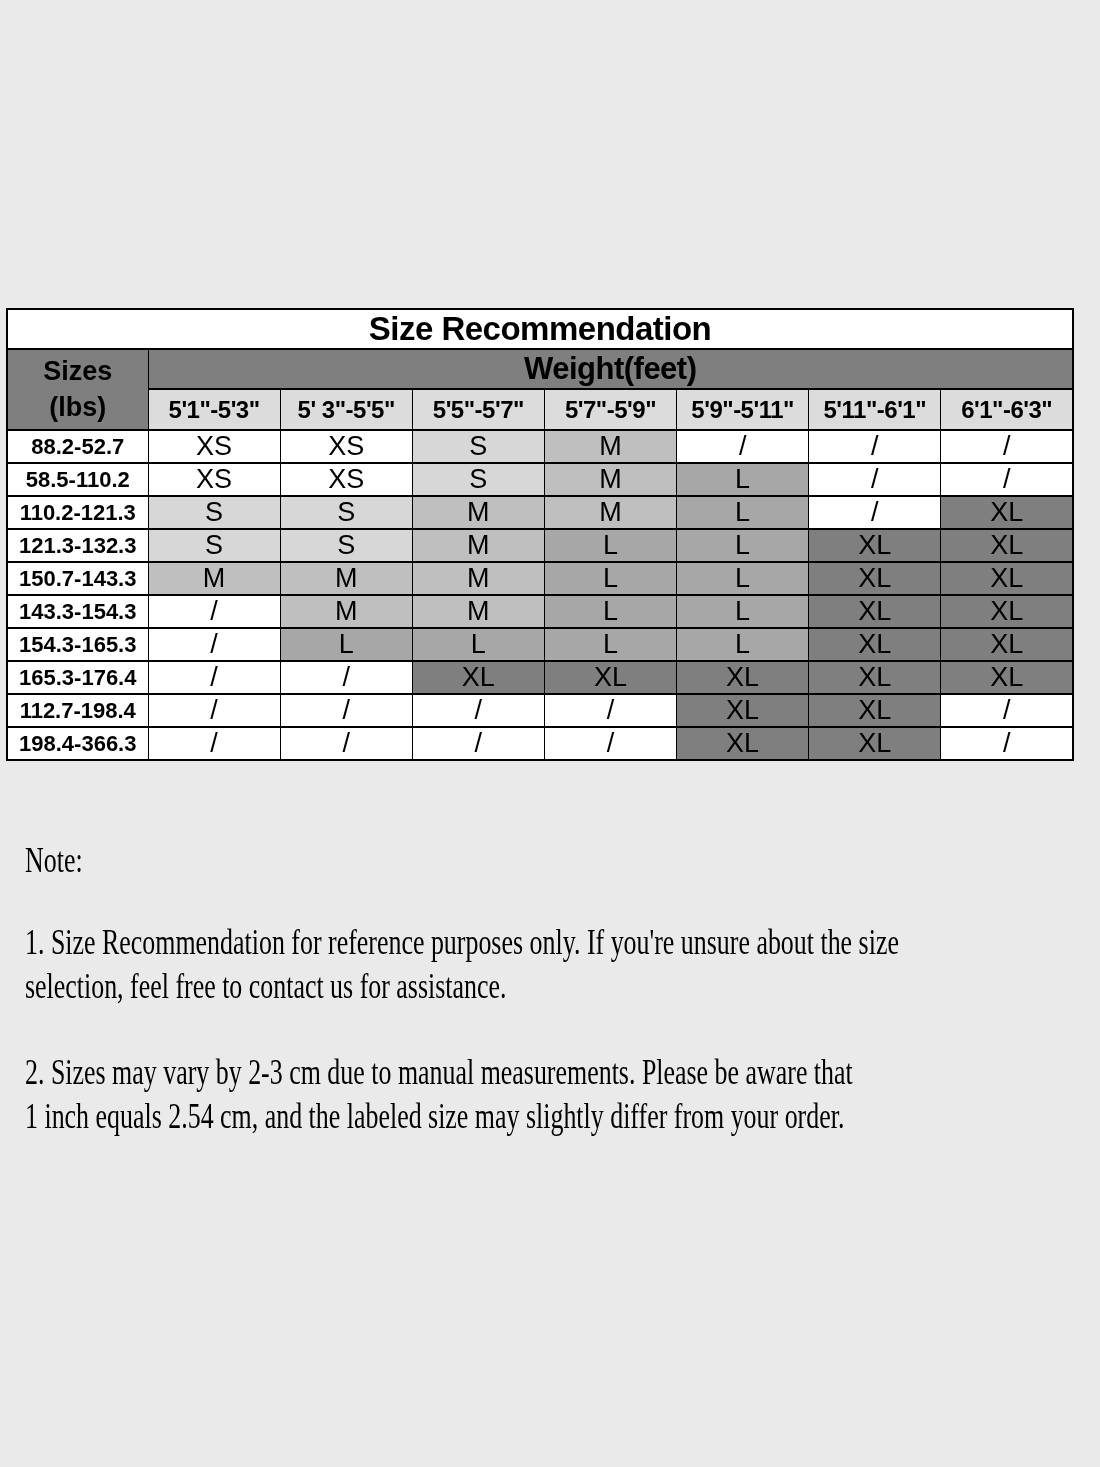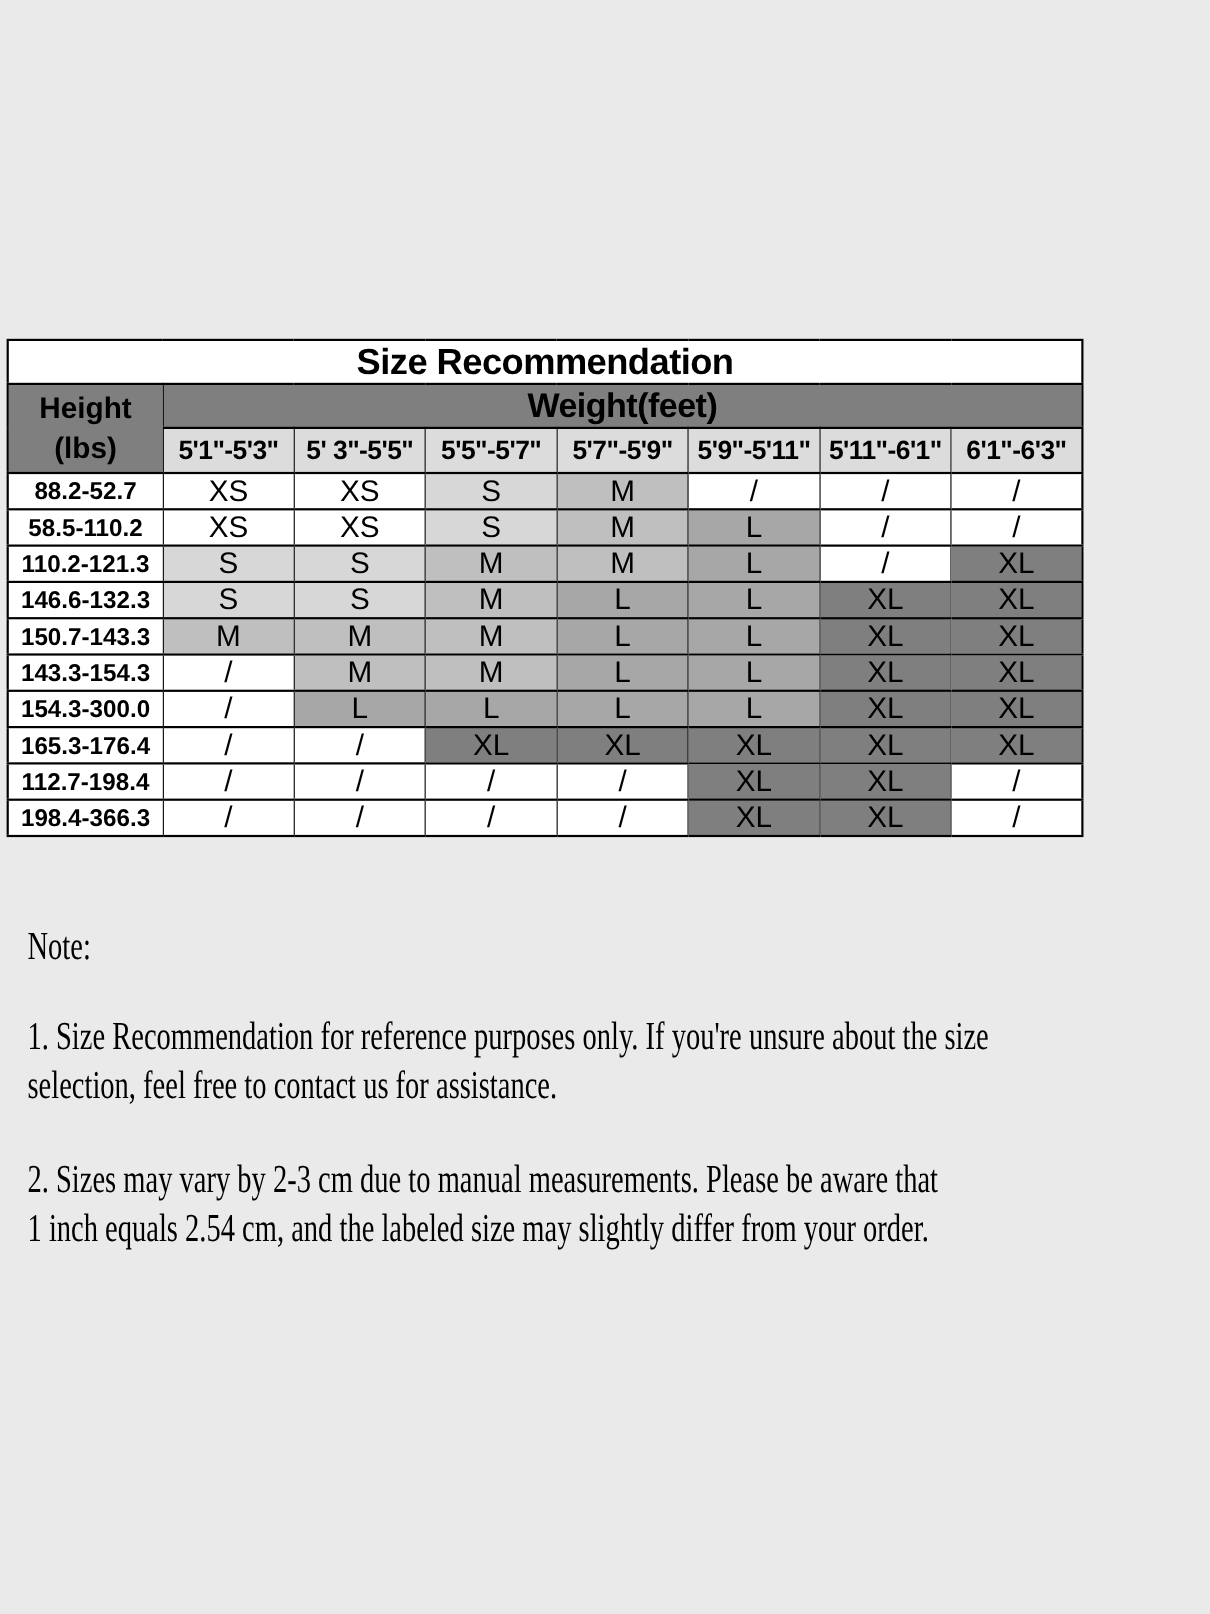--- a/index.html
+++ b/index.html
@@ -17,21 +17,21 @@
     width: 1100px;
     height: 1467px;
     background: #eaeaea;
   }
 
   
   table.size-table {
     position: absolute;
     left: 6px;
     top: 308px;
-    width: 979px;
+    width: 1068px;
     border-collapse: collapse;
     table-layout: fixed;
     background: #ffffff;
     border: 2px solid #000000;
     color: #000000;
   }
   table.size-table th,
   table.size-table td {
     border: 1px solid #000000;
     border-top-width: 2px;
@@ -119,21 +119,21 @@
         <col>
         <col>
         <col>
     </colgroup>
     <thead>
       <tr>
         <th class="table-title" colspan="8">Size Recommendation</th>
       </tr>
       <tr>
         <th class="weight-hdr" rowspan="2">
-          <span>Height</span><br>
+          <span>Sizes</span><br>
           <span>(lbs)</span>
         </th>
         <th class="height-hdr" colspan="7">Weight(feet)</th>
       </tr>
       <tr class="colhdr-row" id="height-range-row">
           <th>5'1"-5'3"</th>
           <th>5' 3"-5'5"</th>
           <th>5'5"-5'7"</th>
           <th>5'7"-5'9"</th>
           <th>5'9"-5'11"</th>
@@ -166,21 +166,21 @@
           <td class="weight-cell">110.2-121.3</td>
           <td class="size-cell" style="background: rgb(215, 215, 215);">S</td>
           <td class="size-cell" style="background: rgb(215, 215, 215);">S</td>
           <td class="size-cell" style="background: rgb(191, 191, 191);">M</td>
           <td class="size-cell" style="background: rgb(191, 191, 191);">M</td>
           <td class="size-cell" style="background: rgb(167, 167, 167);">L</td>
           <td class="size-cell" style="background: rgb(255, 255, 255);">/</td>
           <td class="size-cell" style="background: rgb(127, 127, 127);">XL</td>
         </tr>
         <tr>
-          <td class="weight-cell">146.6-132.3</td>
+          <td class="weight-cell">121.3-132.3</td>
           <td class="size-cell" style="background: rgb(215, 215, 215);">S</td>
           <td class="size-cell" style="background: rgb(215, 215, 215);">S</td>
           <td class="size-cell" style="background: rgb(191, 191, 191);">M</td>
           <td class="size-cell" style="background: rgb(167, 167, 167);">L</td>
           <td class="size-cell" style="background: rgb(167, 167, 167);">L</td>
           <td class="size-cell" style="background: rgb(127, 127, 127);">XL</td>
           <td class="size-cell" style="background: rgb(127, 127, 127);">XL</td>
         </tr>
         <tr>
           <td class="weight-cell">150.7-143.3</td>
@@ -196,21 +196,21 @@
           <td class="weight-cell">143.3-154.3</td>
           <td class="size-cell" style="background: rgb(255, 255, 255);">/</td>
           <td class="size-cell" style="background: rgb(191, 191, 191);">M</td>
           <td class="size-cell" style="background: rgb(191, 191, 191);">M</td>
           <td class="size-cell" style="background: rgb(167, 167, 167);">L</td>
           <td class="size-cell" style="background: rgb(167, 167, 167);">L</td>
           <td class="size-cell" style="background: rgb(127, 127, 127);">XL</td>
           <td class="size-cell" style="background: rgb(127, 127, 127);">XL</td>
         </tr>
         <tr>
-          <td class="weight-cell">154.3-300.0</td>
+          <td class="weight-cell">154.3-165.3</td>
           <td class="size-cell" style="background: rgb(255, 255, 255);">/</td>
           <td class="size-cell" style="background: rgb(167, 167, 167);">L</td>
           <td class="size-cell" style="background: rgb(167, 167, 167);">L</td>
           <td class="size-cell" style="background: rgb(167, 167, 167);">L</td>
           <td class="size-cell" style="background: rgb(167, 167, 167);">L</td>
           <td class="size-cell" style="background: rgb(127, 127, 127);">XL</td>
           <td class="size-cell" style="background: rgb(127, 127, 127);">XL</td>
         </tr>
         <tr>
           <td class="weight-cell">165.3-176.4</td>

